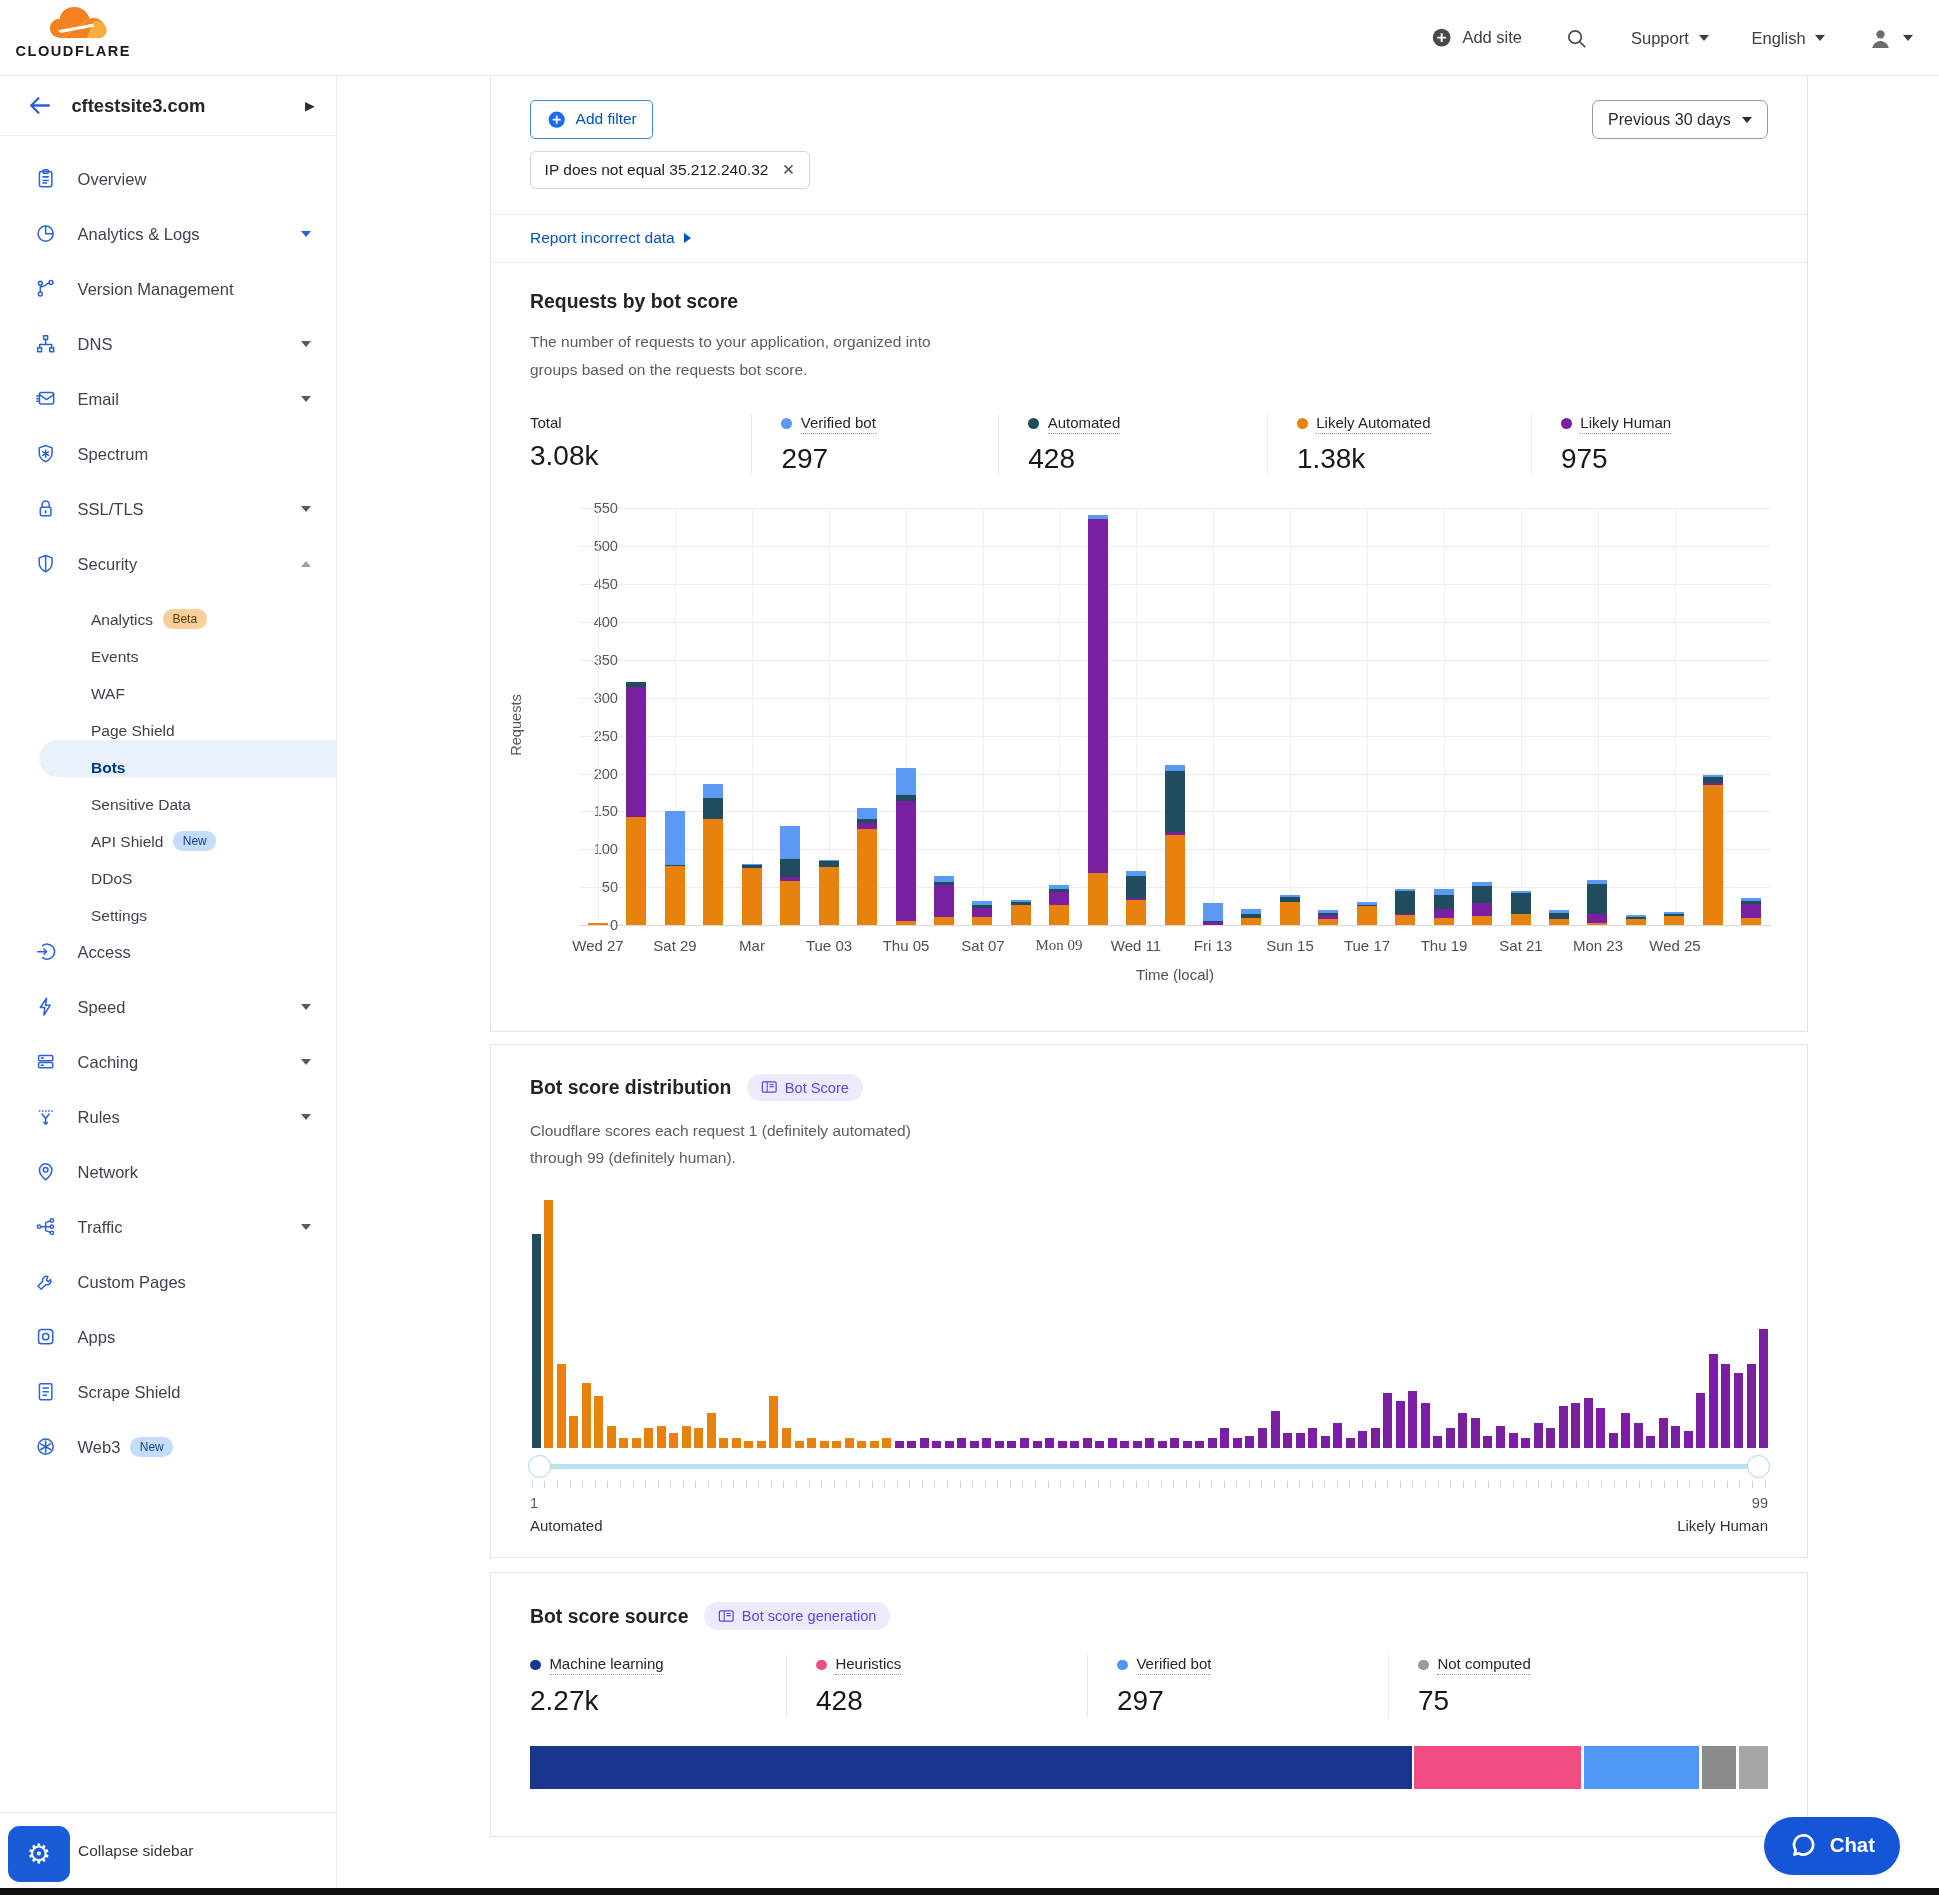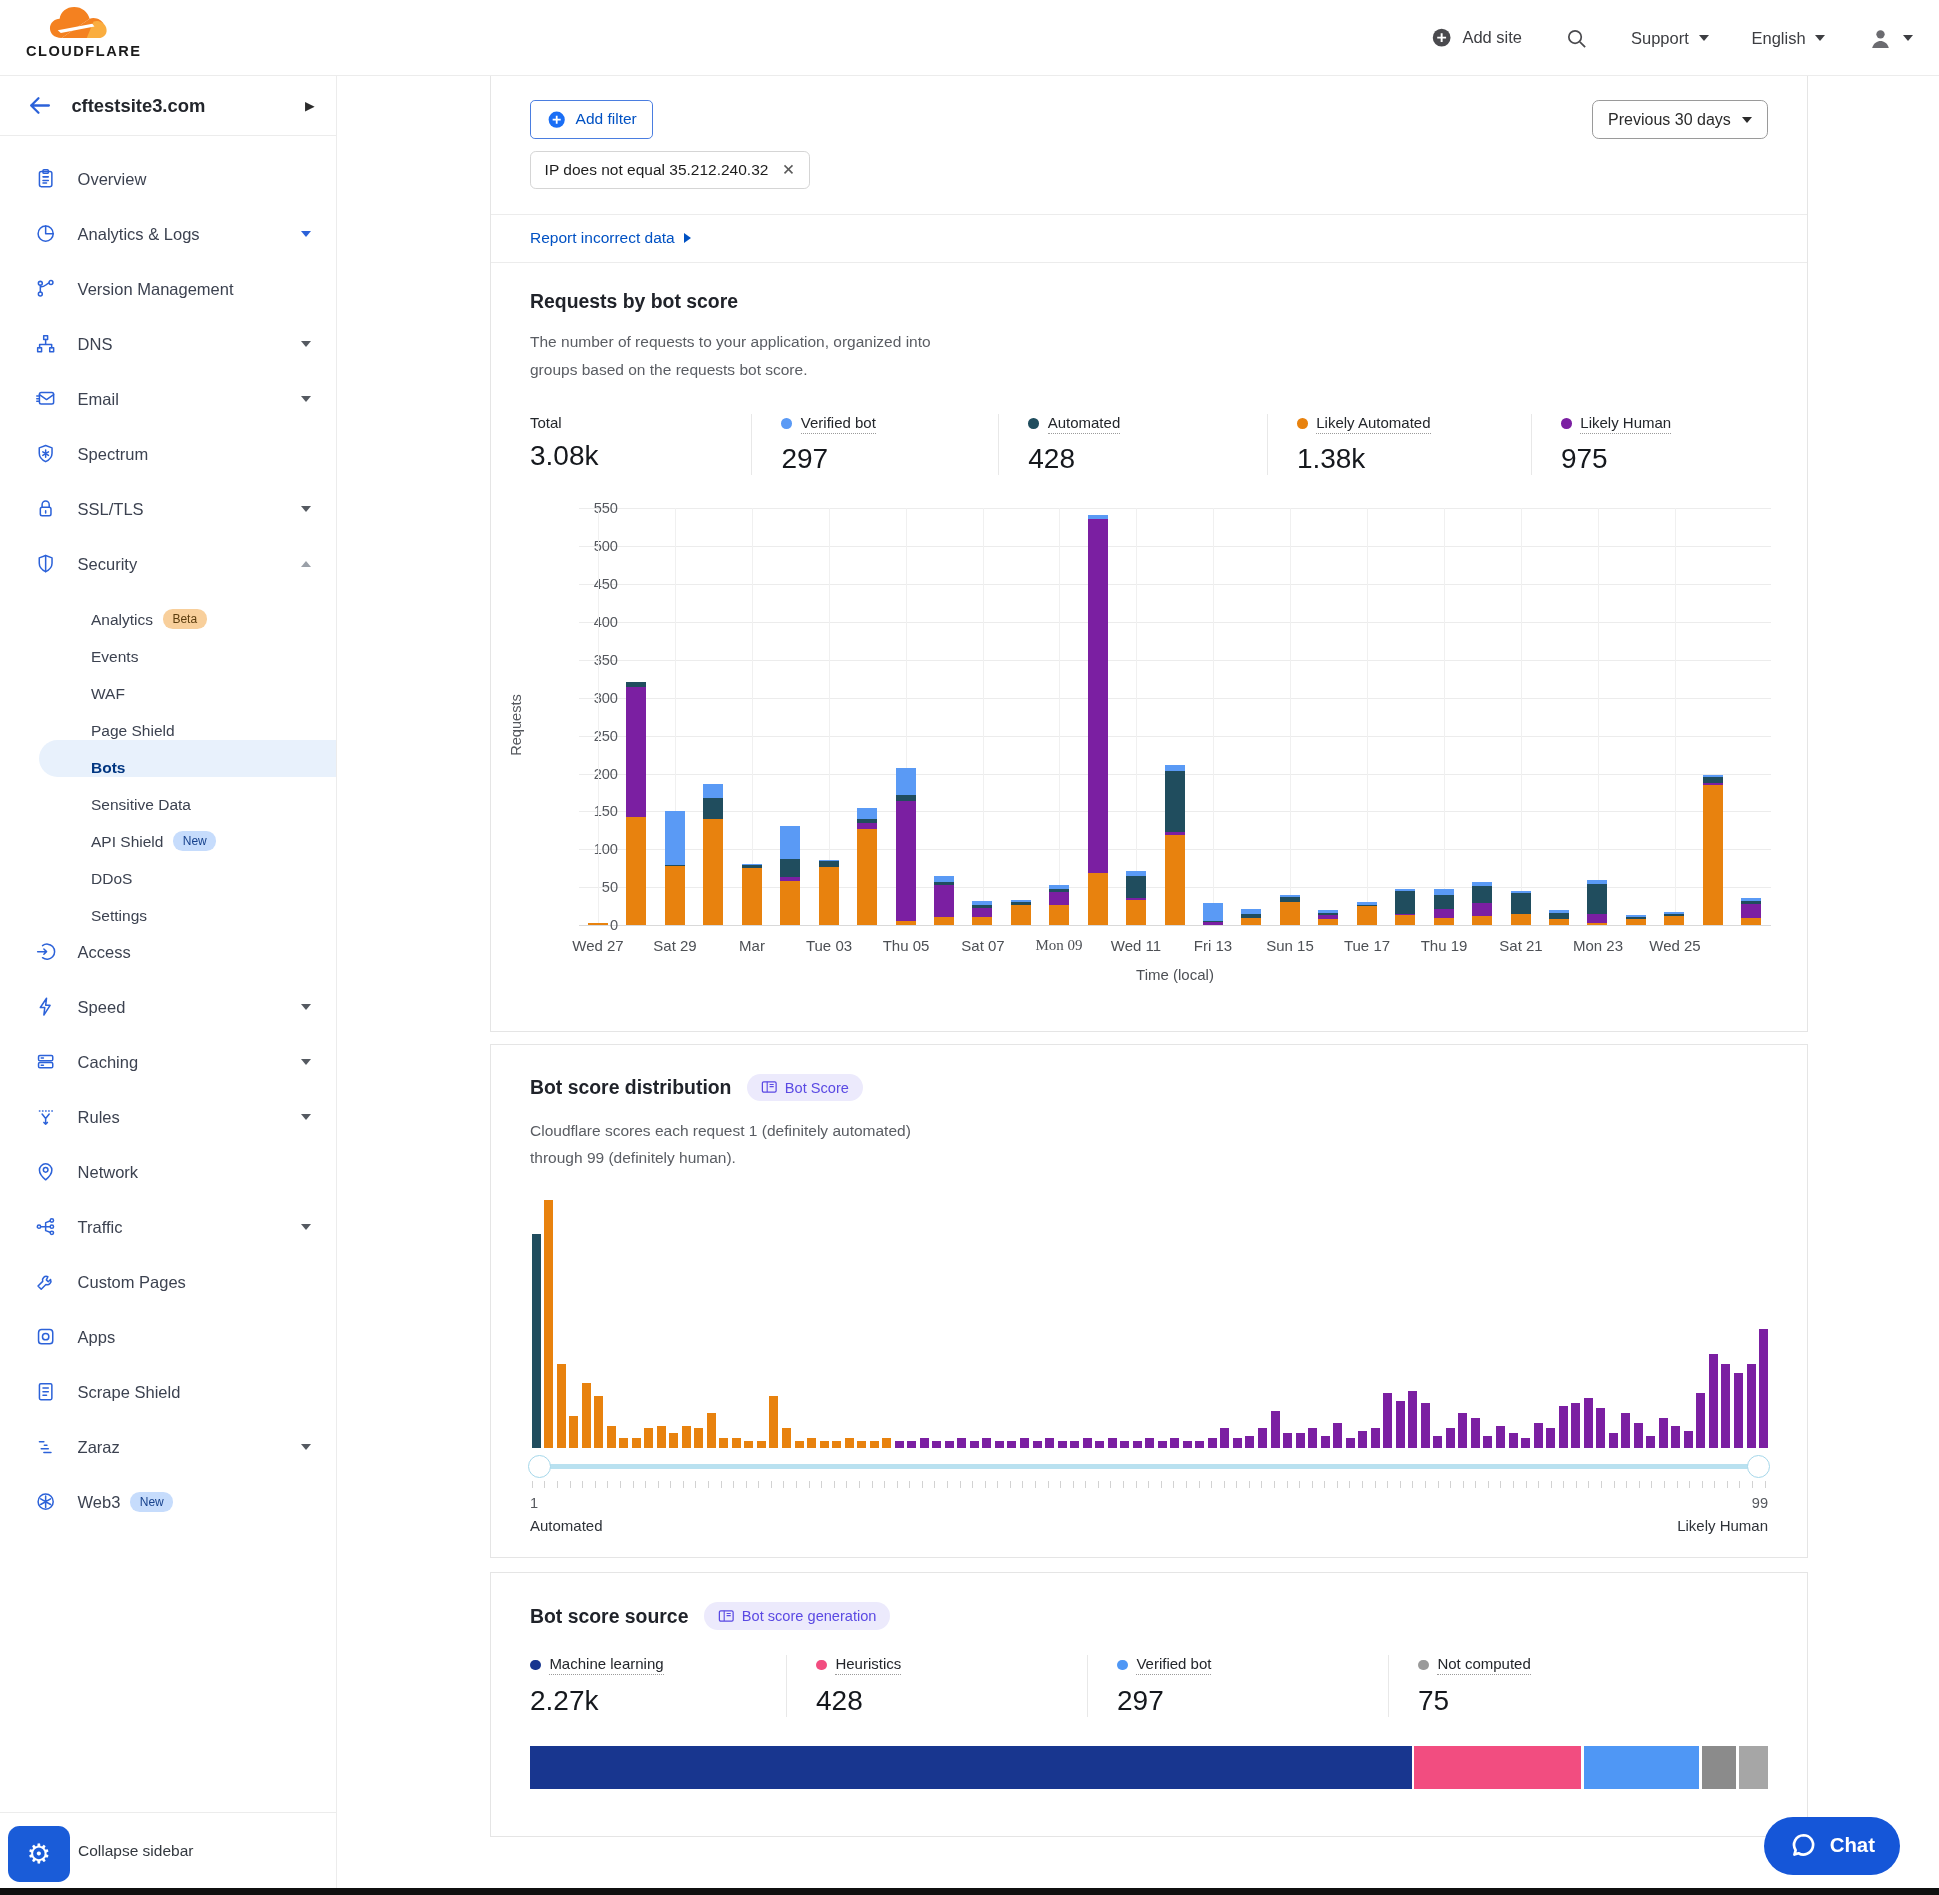--- a/index.html
+++ b/index.html
@@ -3,21 +3,21 @@
 <meta charset="utf-8">
 <style>
   * { margin:0; padding:0; box-sizing:border-box; }
   html,body { background:#ffffff; }
   body { font-family:"Liberation Sans", sans-serif; color:#20232a; }
   .page { position:relative; width:1940px; height:1895px; background:#fff; overflow:hidden; }
 
   
   .topbar { position:absolute; top:0; left:0; width:100%; height:76px; background:#fff;
             border-bottom:1px solid #ececec; z-index:10; }
-  .logo { position:absolute; left:15.5px; top:4.9px; width:126px; text-align:right; }
+  .logo { position:absolute; left:15.5px; top:4.9px; width:126px; text-align:left; }
   .logo-cloud { display:block; margin:0 auto; }
   .logo-word { font-size:14.6px; font-weight:bold; letter-spacing:1.5px; color:#1b1b1b; margin-top:1px; }
   .hdr-right { position:absolute; right:27px; top:0; height:76px; display:flex; align-items:center; gap:43px; }
   .hdr-item { display:flex; align-items:center; gap:9.7px; font-size:16.5px; color:#3d3e42; cursor:pointer; }
   .caret-down { width:0; height:0; border-left:5.8px solid transparent; border-right:5.8px solid transparent;
                 border-top:6.8px solid #3d3e42; display:inline-block; }
   .caret-up { width:0; height:0; border-left:5.8px solid transparent; border-right:5.8px solid transparent;
               border-bottom:6.8px solid #9aa0a8; display:inline-block; }
 
   
@@ -368,29 +368,20 @@
           <span>Apps</span>
         </div>
         <div class="side-item">
           <span class="s-icon">
             <svg width="21.3" height="21.3" viewBox="0 0 24 24" fill="none" stroke="#2c62d9" stroke-width="1.7" stroke-linecap="round" stroke-linejoin="round">
               <rect x="5" y="3" width="14" height="18" rx="1.5"></rect>
               <path d="M9 8h6M9 12h6M9 16h4"></path>
             </svg>
           </span>
           <span>Scrape Shield</span>
-        </div>
-        <div class="side-item">
-          <span class="s-icon">
-            <svg width="21.3" height="21.3" viewBox="0 0 24 24" fill="none" stroke="#2c62d9" stroke-width="1.7" stroke-linecap="round" stroke-linejoin="round">
-              <path d="M5 6.5h5M10.5 10.5h3M7 14.5h8M10 18.5h8"></path>
-            </svg>
-          </span>
-          <span>Zaraz</span>
-          <span class="side-caret caret-down" style="border-top-color:#555a61;"></span>
         </div>
         <div class="side-item">
           <span class="s-icon">
             <svg width="21.3" height="21.3" viewBox="0 0 24 24" fill="none" stroke="#2c62d9" stroke-width="1.7" stroke-linecap="round" stroke-linejoin="round">
               <circle cx="12" cy="12" r="8.5"></circle>
               <path d="M12 5.5v13M6.4 8.8l11.2 6.4M17.6 8.8L6.4 15.2"></path>
             </svg>
           </span>
           <span>Web3</span>
           <span class="badge badge-new">New</span>

